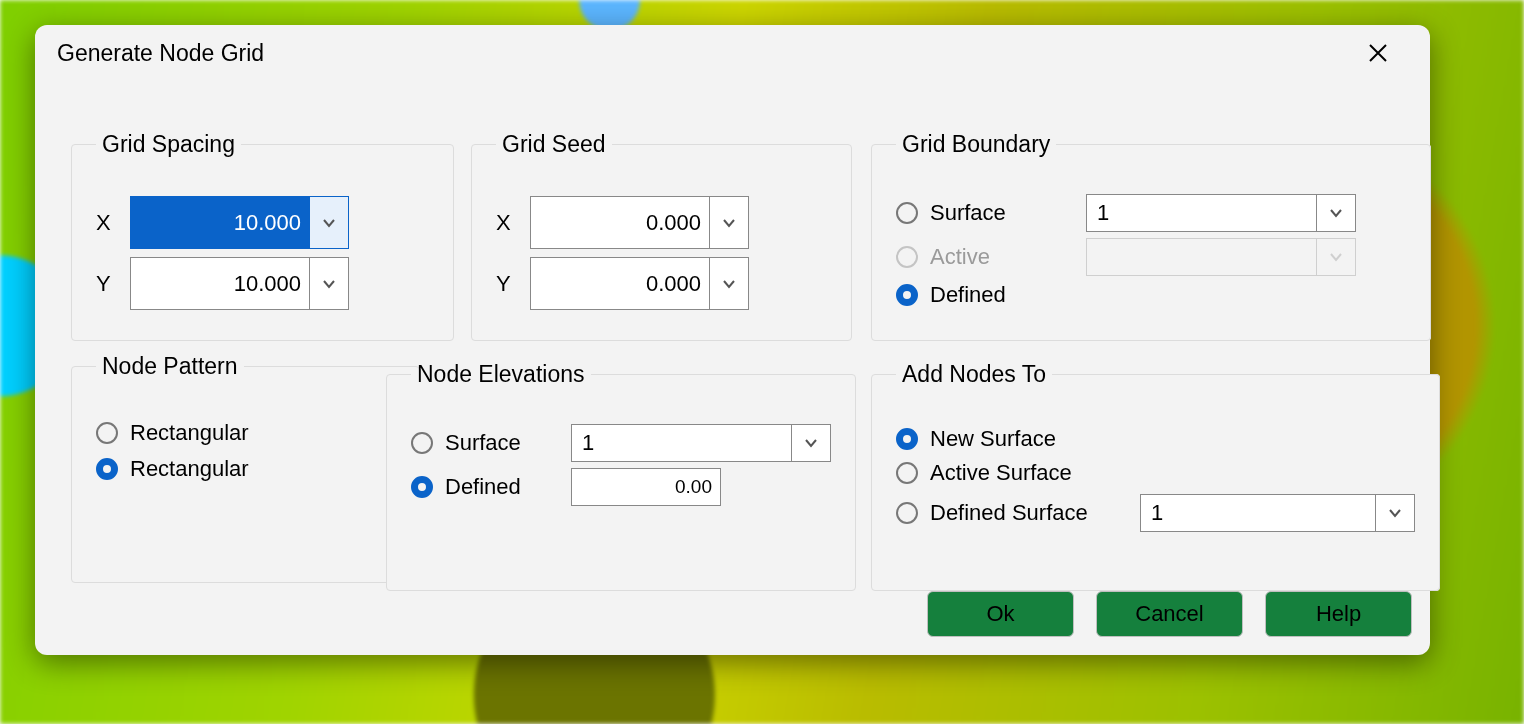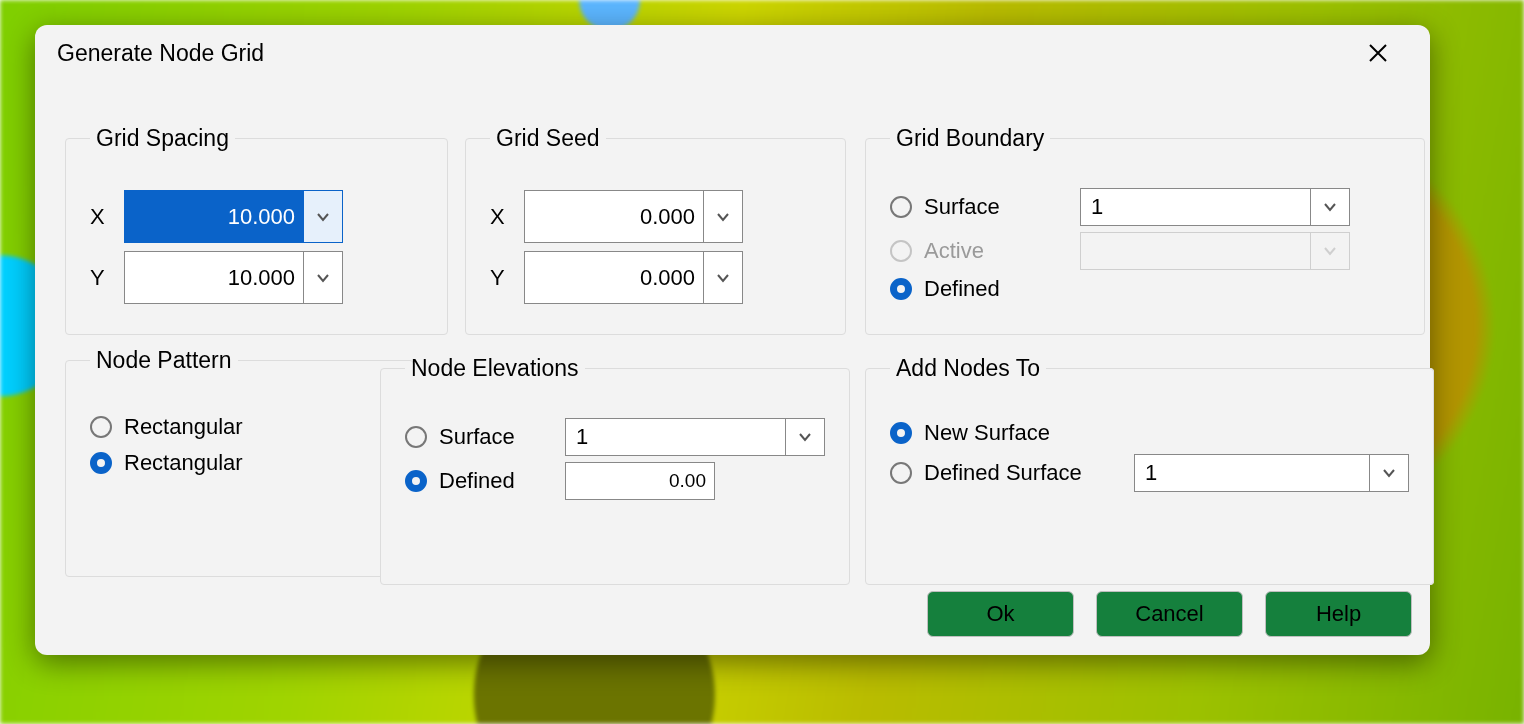--- a/index.html
+++ b/index.html
@@ -14,21 +14,21 @@
       filter:blur(2px);}
   .dialog{position:absolute;left:35px;top:25px;width:1395px;height:630px;
           background:#f3f3f3;border-radius:12px;box-shadow:0 8px 30px rgba(0,0,0,.45);
           }
   .titlebar{display:flex;align-items:center;justify-content:space-between;
             padding:14px 38px 10px 22px;}
   .title{font-size:23px;}
   .close{width:28px;height:28px;display:flex;align-items:center;justify-content:center;cursor:pointer;}
   .close svg{width:22px;height:22px;stroke:#000;stroke-width:2;fill:none;}
   .body{position:absolute;left:18px;right:18px;top:60px;bottom:18px;}
-  fieldset{border:1px solid #dcdcdc;border-radius:4px;background:#f3f3f3;margin:12px;
+  fieldset{border:1px solid #dcdcdc;border-radius:4px;background:#f3f3f3;margin:18px;
            padding:30px 24px 9px 24px;box-sizing:border-box;position:absolute;}
   legend{font-size:23px;padding:0 6px;color:#000;}
   
   .grp-spacing   {left:0;   top:28px; width:383px; height:210px;}
   .grp-seed      {left:400px;top:28px; width:381px; height:210px;}
   .grp-boundary  {left:800px;top:28px; width:560px; height:210px;}
   .grp-pattern   {left:0;   top:250px;width:349px; height:230px;}
   .grp-elev      {left:315px;top:258px;width:466px; height:230px;}
   .grp-addto     {left:800px;top:258px;width:560px; height:230px;}
   
@@ -219,20 +219,26 @@
       <legend>Add Nodes To</legend>
       <div class="arow">
         <div class="radio sel">
           <span class="rbox"></span>
           <span class="rlabel">New Surface</span>
         </div>
       </div>
       <div class="arow">
         <div class="radio">
           <span class="rbox"></span>
+          <span class="rlabel">Active Surface</span>
+        </div>
+      </div>
+      <div class="arow">
+        <div class="radio">
+          <span class="rbox"></span>
           <span class="rlabel">Defined Surface</span>
         </div>
         <div class="combo">
           <div class="cval">1</div>
           <div class="cbtn">
             <svg class="chev" viewBox="0 0 14 14">
                 <path d="M2 4 L7 10 L12 4"></path>
               </svg>
           </div>
         </div>

